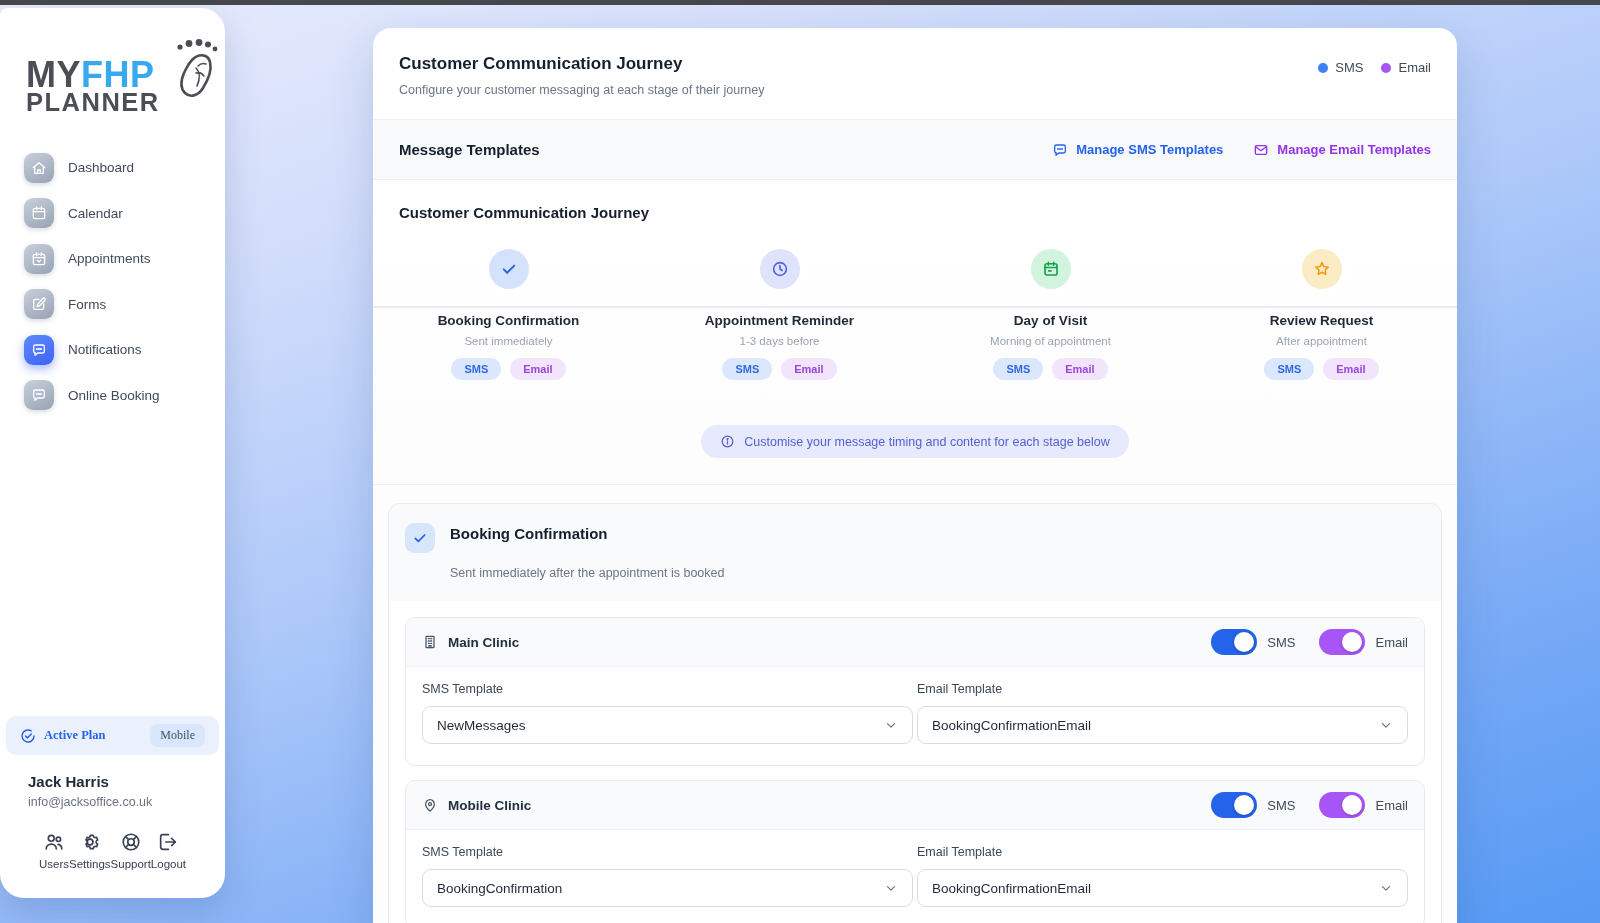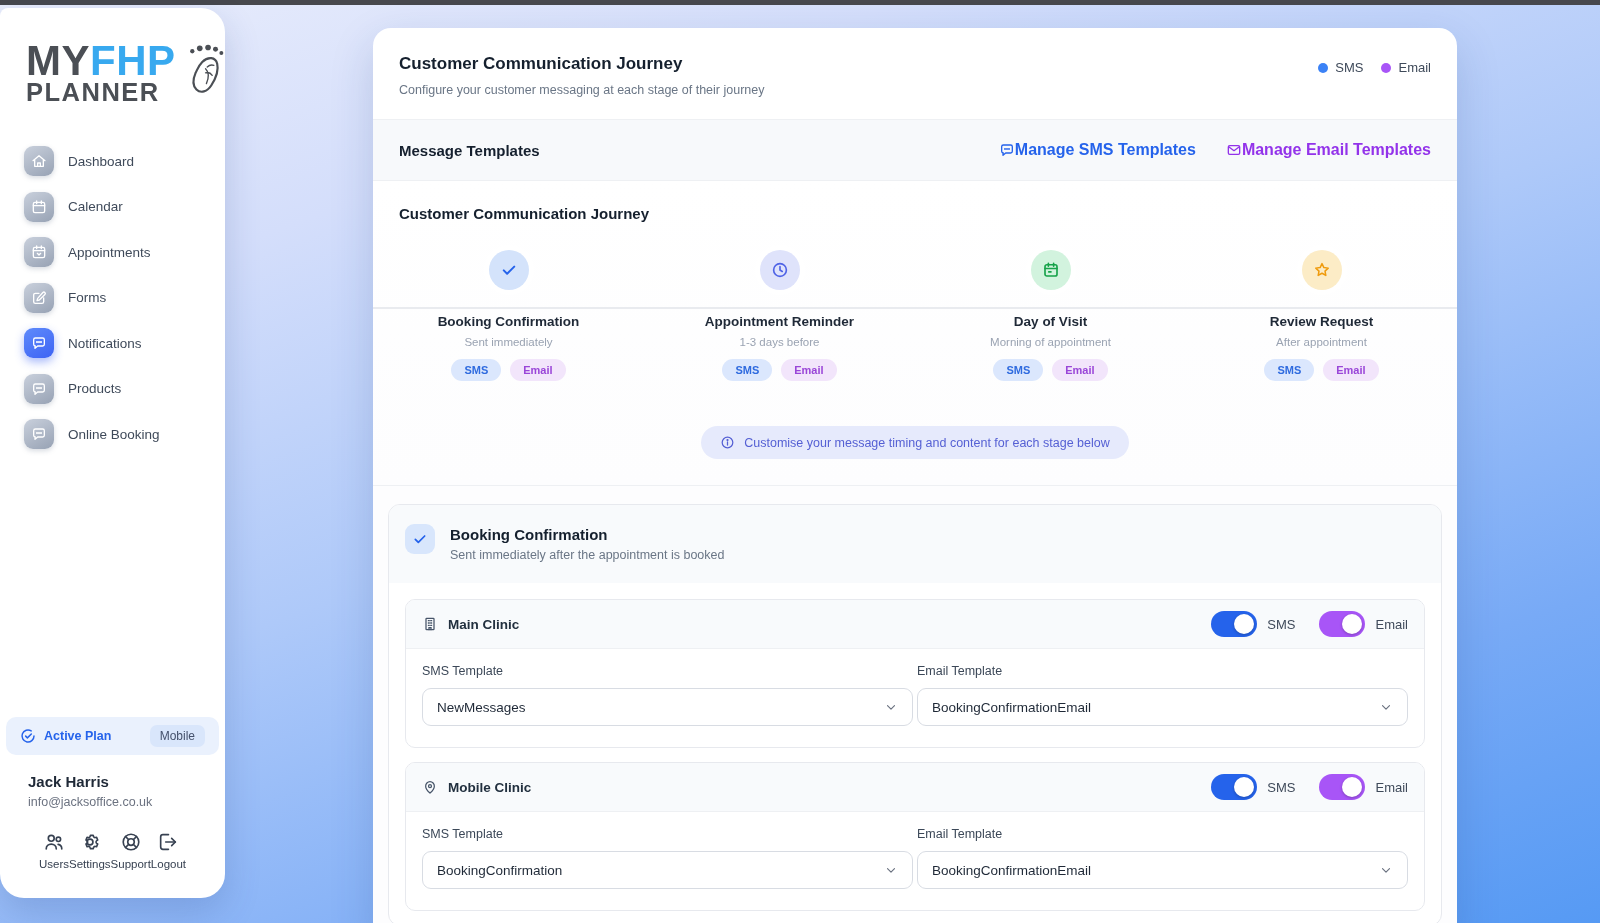--- a/index.html
+++ b/index.html
@@ -14,21 +14,21 @@
 
   
   .sidebar {
     position: absolute; top: 8px; left: 0; width: 225px; height: 890px;
     background: #ffffff; border-radius: 8px 24px 24px 24px;
     box-shadow: 0 14px 36px rgba(28, 62, 130, .20);
     display: flex; flex-direction: column; z-index: 5;
   }
   .logo-wrap { padding: 34px 0 0 26px; display: flex; align-items: flex-start; }
   .logo-text { line-height: .92; font-weight: 800; letter-spacing: .5px; }
-  .logo-line1 { font-size: 42px; }
+  .logo-line1 { font-size: 36px; margin-top: 16px; }
   .logo-my { color: #4b4f55; }
   .logo-fhp { color: #38a9ef; }
   .logo-line2 { font-size: 25.5px; color: #4b4f55; letter-spacing: 1.5px; }
   .logo-foot { margin-left: -2px; margin-top: -6px; }
 
   .nav { margin-top: 38px; }
   .nav-item { display: flex; align-items: center; gap: 14px; padding: 0 24px; height: 30px; margin-bottom: 15.5px; cursor: pointer; }
   .nav-ic {
     width: 30px; height: 30px; flex: none; border-radius: 9px;
     background: linear-gradient(150deg, #c9d0dc 0%, #97a2b4 100%);
@@ -38,21 +38,21 @@
   .nav-item.active .nav-ic {
     background: linear-gradient(150deg, #5f8bfb 0%, #3d63f4 100%);
     box-shadow: 0 4px 10px rgba(61, 99, 244, .45);
   }
   .nav-label { font-size: 13.5px; font-weight: 500; color: #3f4a5a; }
 
   .sidebar-spacer { flex: 1; }
 
   .plan-bar {
     margin: 0 6px; background: #eaf1fd; border-radius: 10px;
-    display: flex; align-items: center; gap: 8px; padding: 8px 14px;
+    display: flex; align-items: center; gap: 8px; padding: 8px 14px; font-family: Liberation Serif, serif;
   }
   .plan-label { color: #2563eb; font-size: 12.5px; font-weight: 600; }
   .plan-badge { margin-left: auto; background: #d9e6fb; color: #44506b; font-size: 12px; font-weight: 500; border-radius: 7px; padding: 4px 10px; }
 
   .user-block { padding: 18px 28px 0; }
   .user-name { font-size: 15px; font-weight: 700; color: #1f2937; }
   .user-email { font-size: 12.5px; color: #6b7280; margin-top: 5px; }
 
   .sidebar-actions { display: flex; justify-content: center; padding: 0 20px; margin: 22px 0 28px; }
   .s-action { display: flex; flex-direction: column; align-items: center; gap: 5px; color: #374151; cursor: pointer; }
@@ -72,21 +72,21 @@
   .dot { width: 10px; height: 10px; border-radius: 50%; }
   .dot-sms { background: #3b82f6; }
   .dot-email { background: #a855f7; }
 
   .templates-bar {
     background: #f7f9fb; border-top: 1px solid #eef0f3; border-bottom: 1px solid #eef0f3;
     padding: 21px 26px; display: flex; justify-content: space-between; align-items: center;
   }
   .templates-title { font-size: 15px; font-weight: 700; color: #15202e; }
   .template-links { display: flex; gap: 30px; }
-  .tpl-link { display: flex; align-items: center; gap: 0; font-size: 16px; font-weight: 600; cursor: pointer; text-align: center; }
+  .tpl-link { display: flex; align-items: center; gap: 8px; font-size: 13px; font-weight: 600; cursor: pointer; text-align: center; }
   .tpl-link.sms { color: #2563eb; }
   .tpl-link.email { color: #9333ea; }
 
   .journey-section { padding: 24px 0 26px; border-bottom: 1px solid #eef0f3; background: linear-gradient(180deg,#ffffff, #fdfdfe); }
   .journey-heading { padding: 0 26px; font-size: 15px; font-weight: 700; color: #15202e; }
   .stages-wrap { position: relative; margin-top: 28px; }
   .stages-line { position: absolute; left: 0; right: 0; top: 57px; height: 2px; background: #e9ebef; }
   .stages { display: grid; grid-template-columns: repeat(4, 1fr); position: relative; }
   .stage { text-align: center; }
   .stage-circle {
@@ -109,21 +109,21 @@
     font-size: 12.5px; font-weight: 500; padding: 9px 19px; border-radius: 999px;
     display: flex; align-items: center; gap: 9px;
   }
 
   .content-area { padding: 18px 15px 0; background: #fdfdfe; }
   .stage-card { border: 1px solid #e7e9ee; border-radius: 12px; background: #ffffff; overflow: hidden; }
   .stage-card-header { background: #f8fafc; padding: 19px 16px 21px; display: flex; gap: 15px; align-items: flex-start; }
   .sq-icon { width: 30px; height: 30px; flex: none; border-radius: 9px; display: flex; align-items: center; justify-content: center; }
   .sq-blue { background: #d8e6fc; color: #2563eb; }
   .stage-card-title { font-size: 15px; font-weight: 700; color: #15202e; margin-top: 2px; }
-  .stage-card-sub { font-size: 12.5px; color: #6a7686; margin-top: 5px; }
+  .stage-card-sub { font-size: 12.5px; color: #6a7686; margin-top: 24px; }
   .stage-card-body { padding: 16px 16px 14px; }
 
   .clinic-panel { border: 1px solid #e7e9ee; border-radius: 10px; overflow: hidden; background: #ffffff; }
   .clinic-panel + .clinic-panel { margin-top: 14px; }
   .clinic-header { background: #f8fafc; border-bottom: 1px solid #eef0f3; padding: 11px 16px; display: flex; align-items: center; }
   .clinic-name { display: flex; align-items: center; gap: 10px; font-size: 13.5px; font-weight: 600; color: #22303f; }
   .clinic-name svg { color: #475569; }
   .clinic-toggles { margin-left: auto; display: flex; align-items: center; gap: 24px; }
   .toggle-group { display: flex; align-items: center; gap: 10px; }
   .toggle { width: 46px; height: 26px; border-radius: 13px; position: relative; cursor: pointer; }
@@ -218,31 +218,20 @@
     </div>
     <div class="nav-item">
       <span class="nav-ic">
         <svg width="16" height="16" viewBox="0 0 24 24" fill="none" stroke="currentColor" stroke-width="2" stroke-linecap="round" stroke-linejoin="round">
             <path d="M4 7a2.5 2.5 0 012.5-2.5h11A2.5 2.5 0 0120 7v7a2.5 2.5 0 01-2.5 2.5H10l-4 3.5v-3.5H6.5A2.5 2.5 0 014 14z"></path>
             <circle cx="9" cy="10.6" r="0.6" fill="currentColor"></circle>
             <circle cx="12" cy="10.6" r="0.6" fill="currentColor"></circle>
             <circle cx="15" cy="10.6" r="0.6" fill="currentColor"></circle>
           </svg>
       </span>
-      <span class="nav-label">Products</span>
-    </div>
-    <div class="nav-item">
-      <span class="nav-ic">
-        <svg width="16" height="16" viewBox="0 0 24 24" fill="none" stroke="currentColor" stroke-width="2" stroke-linecap="round" stroke-linejoin="round">
-            <path d="M4 7a2.5 2.5 0 012.5-2.5h11A2.5 2.5 0 0120 7v7a2.5 2.5 0 01-2.5 2.5H10l-4 3.5v-3.5H6.5A2.5 2.5 0 014 14z"></path>
-            <circle cx="9" cy="10.6" r="0.6" fill="currentColor"></circle>
-            <circle cx="12" cy="10.6" r="0.6" fill="currentColor"></circle>
-            <circle cx="15" cy="10.6" r="0.6" fill="currentColor"></circle>
-          </svg>
-      </span>
       <span class="nav-label">Online Booking</span>
     </div>
   </nav>
 
   <div class="sidebar-spacer"></div>
 
   <div class="plan-bar">
     <svg width="16" height="16" viewBox="0 0 24 24" fill="none" stroke="#2563eb" stroke-width="2.2" stroke-linecap="round" stroke-linejoin="round">
         <path d="M21 12a9 9 0 11-4.2-7.6"></path>
         <path d="M8.5 12.2l2.6 2.6L17 9"></path>

